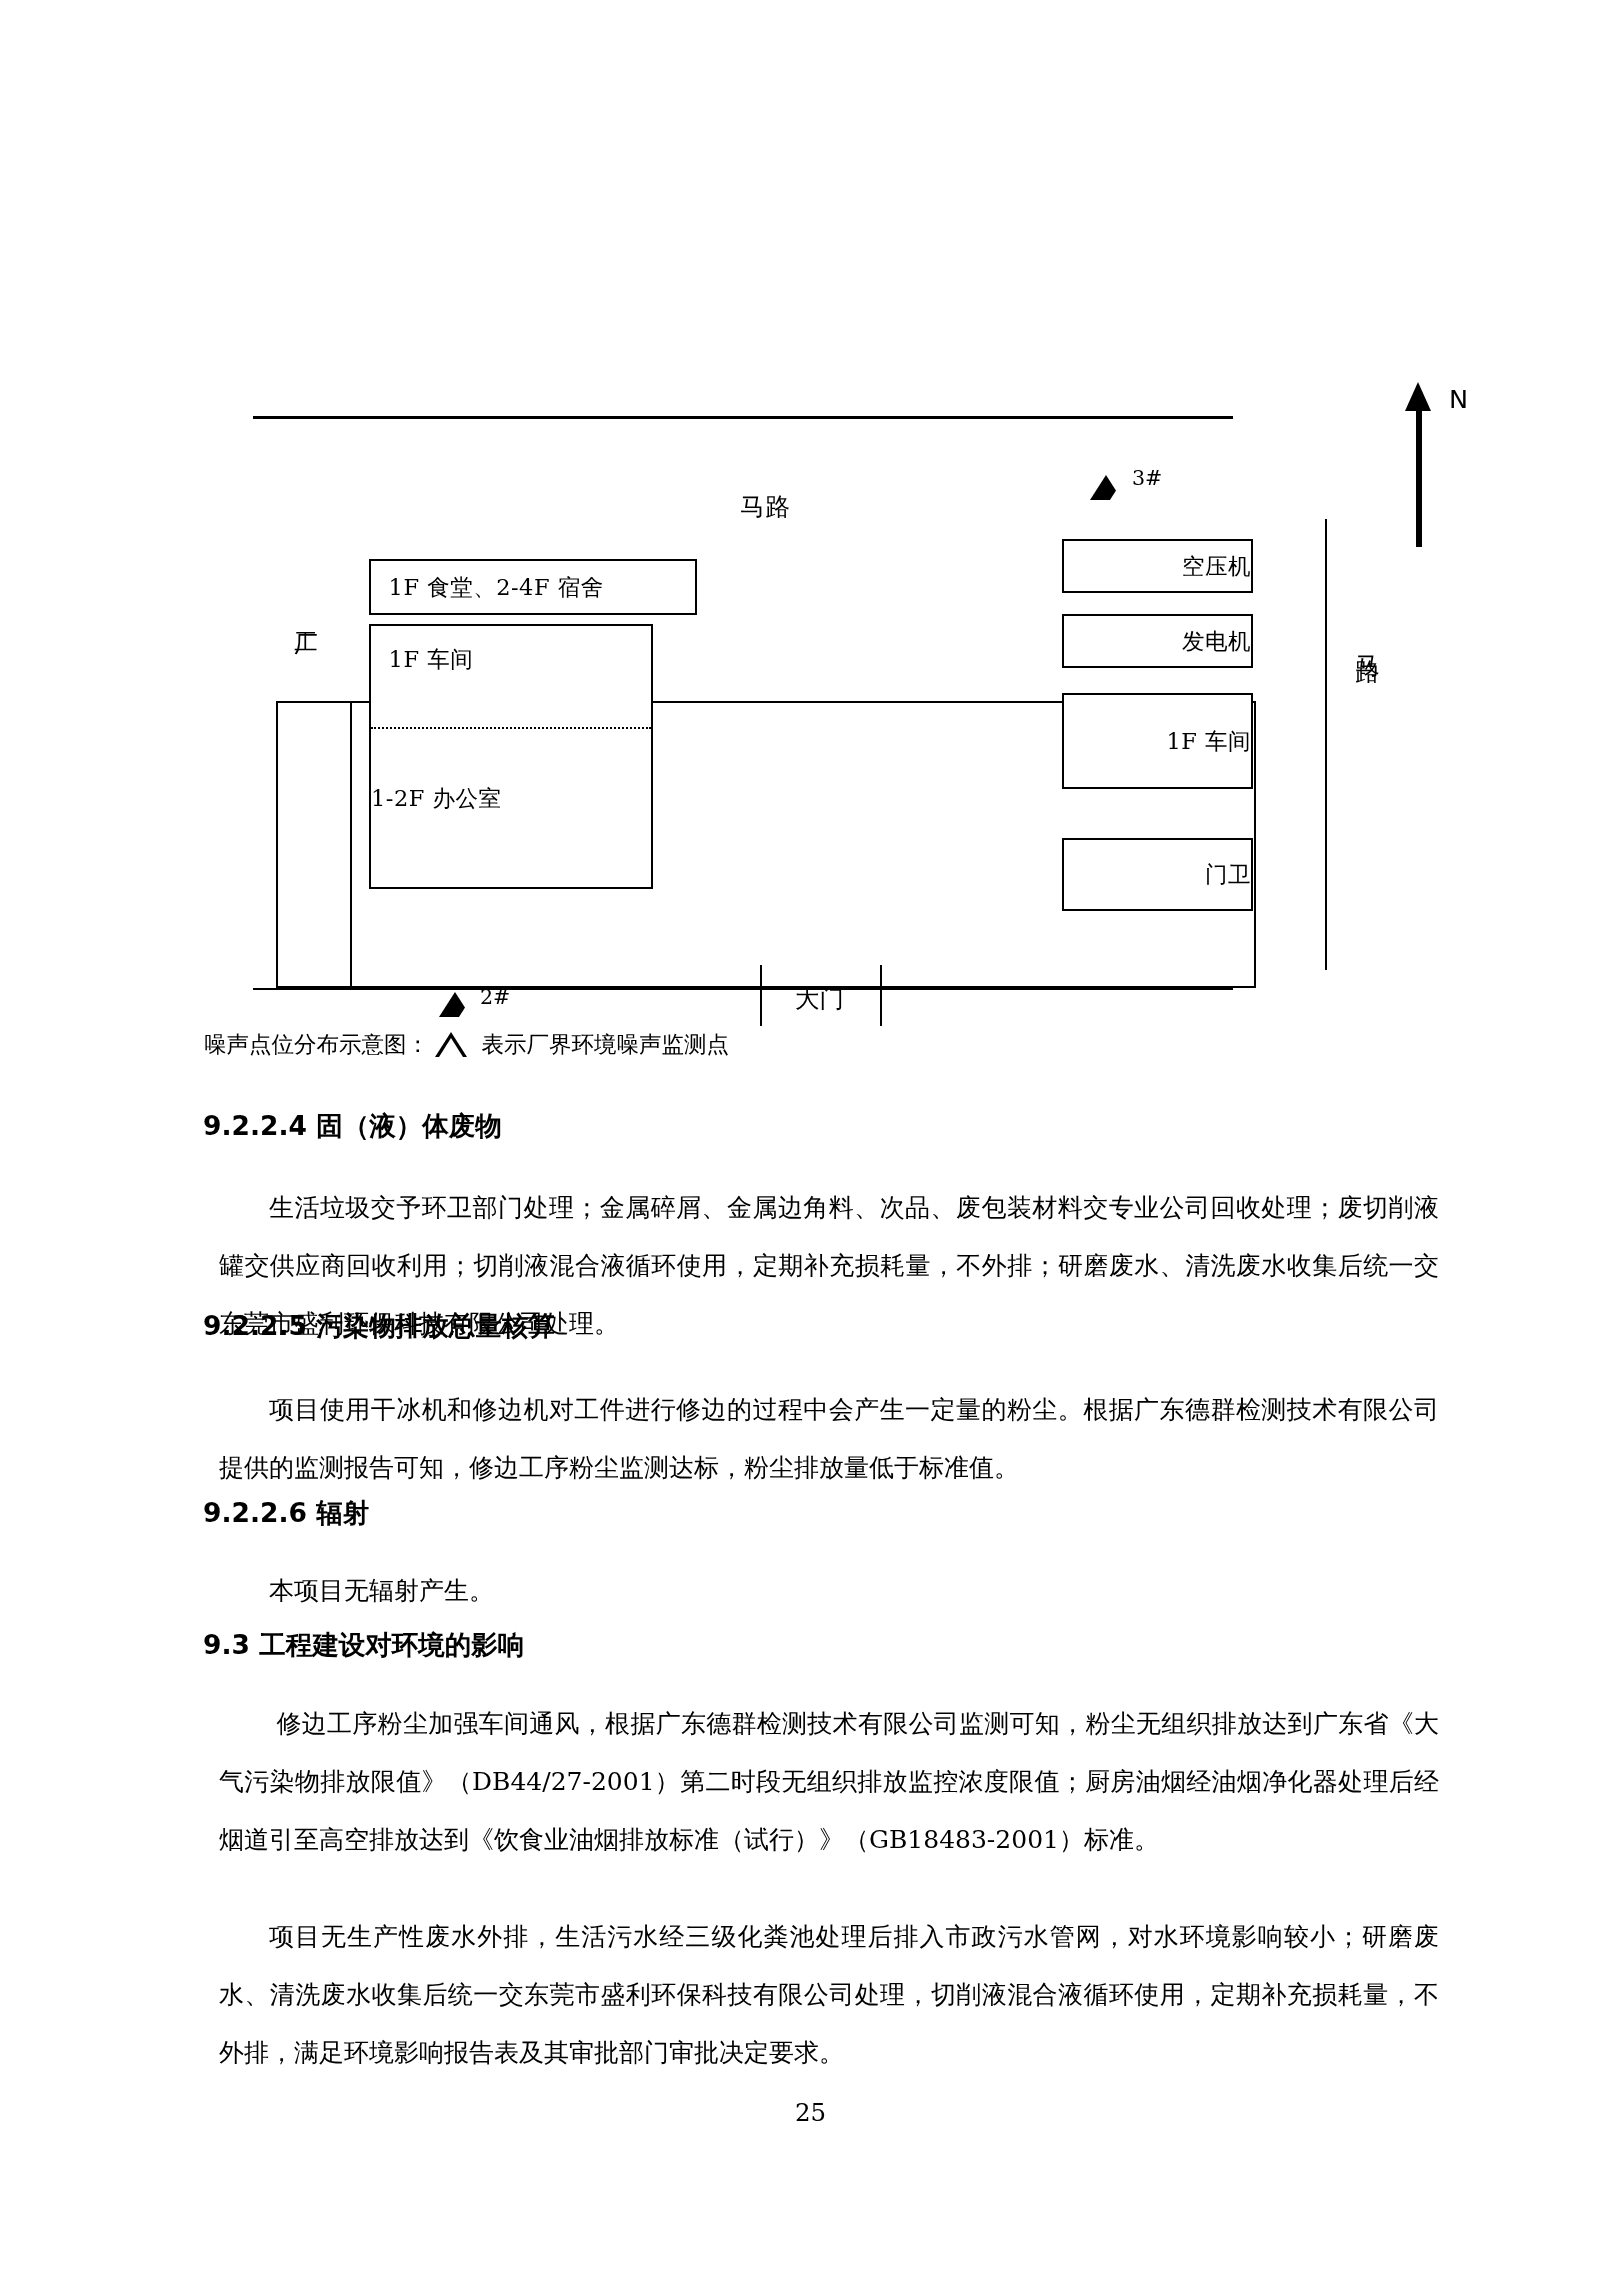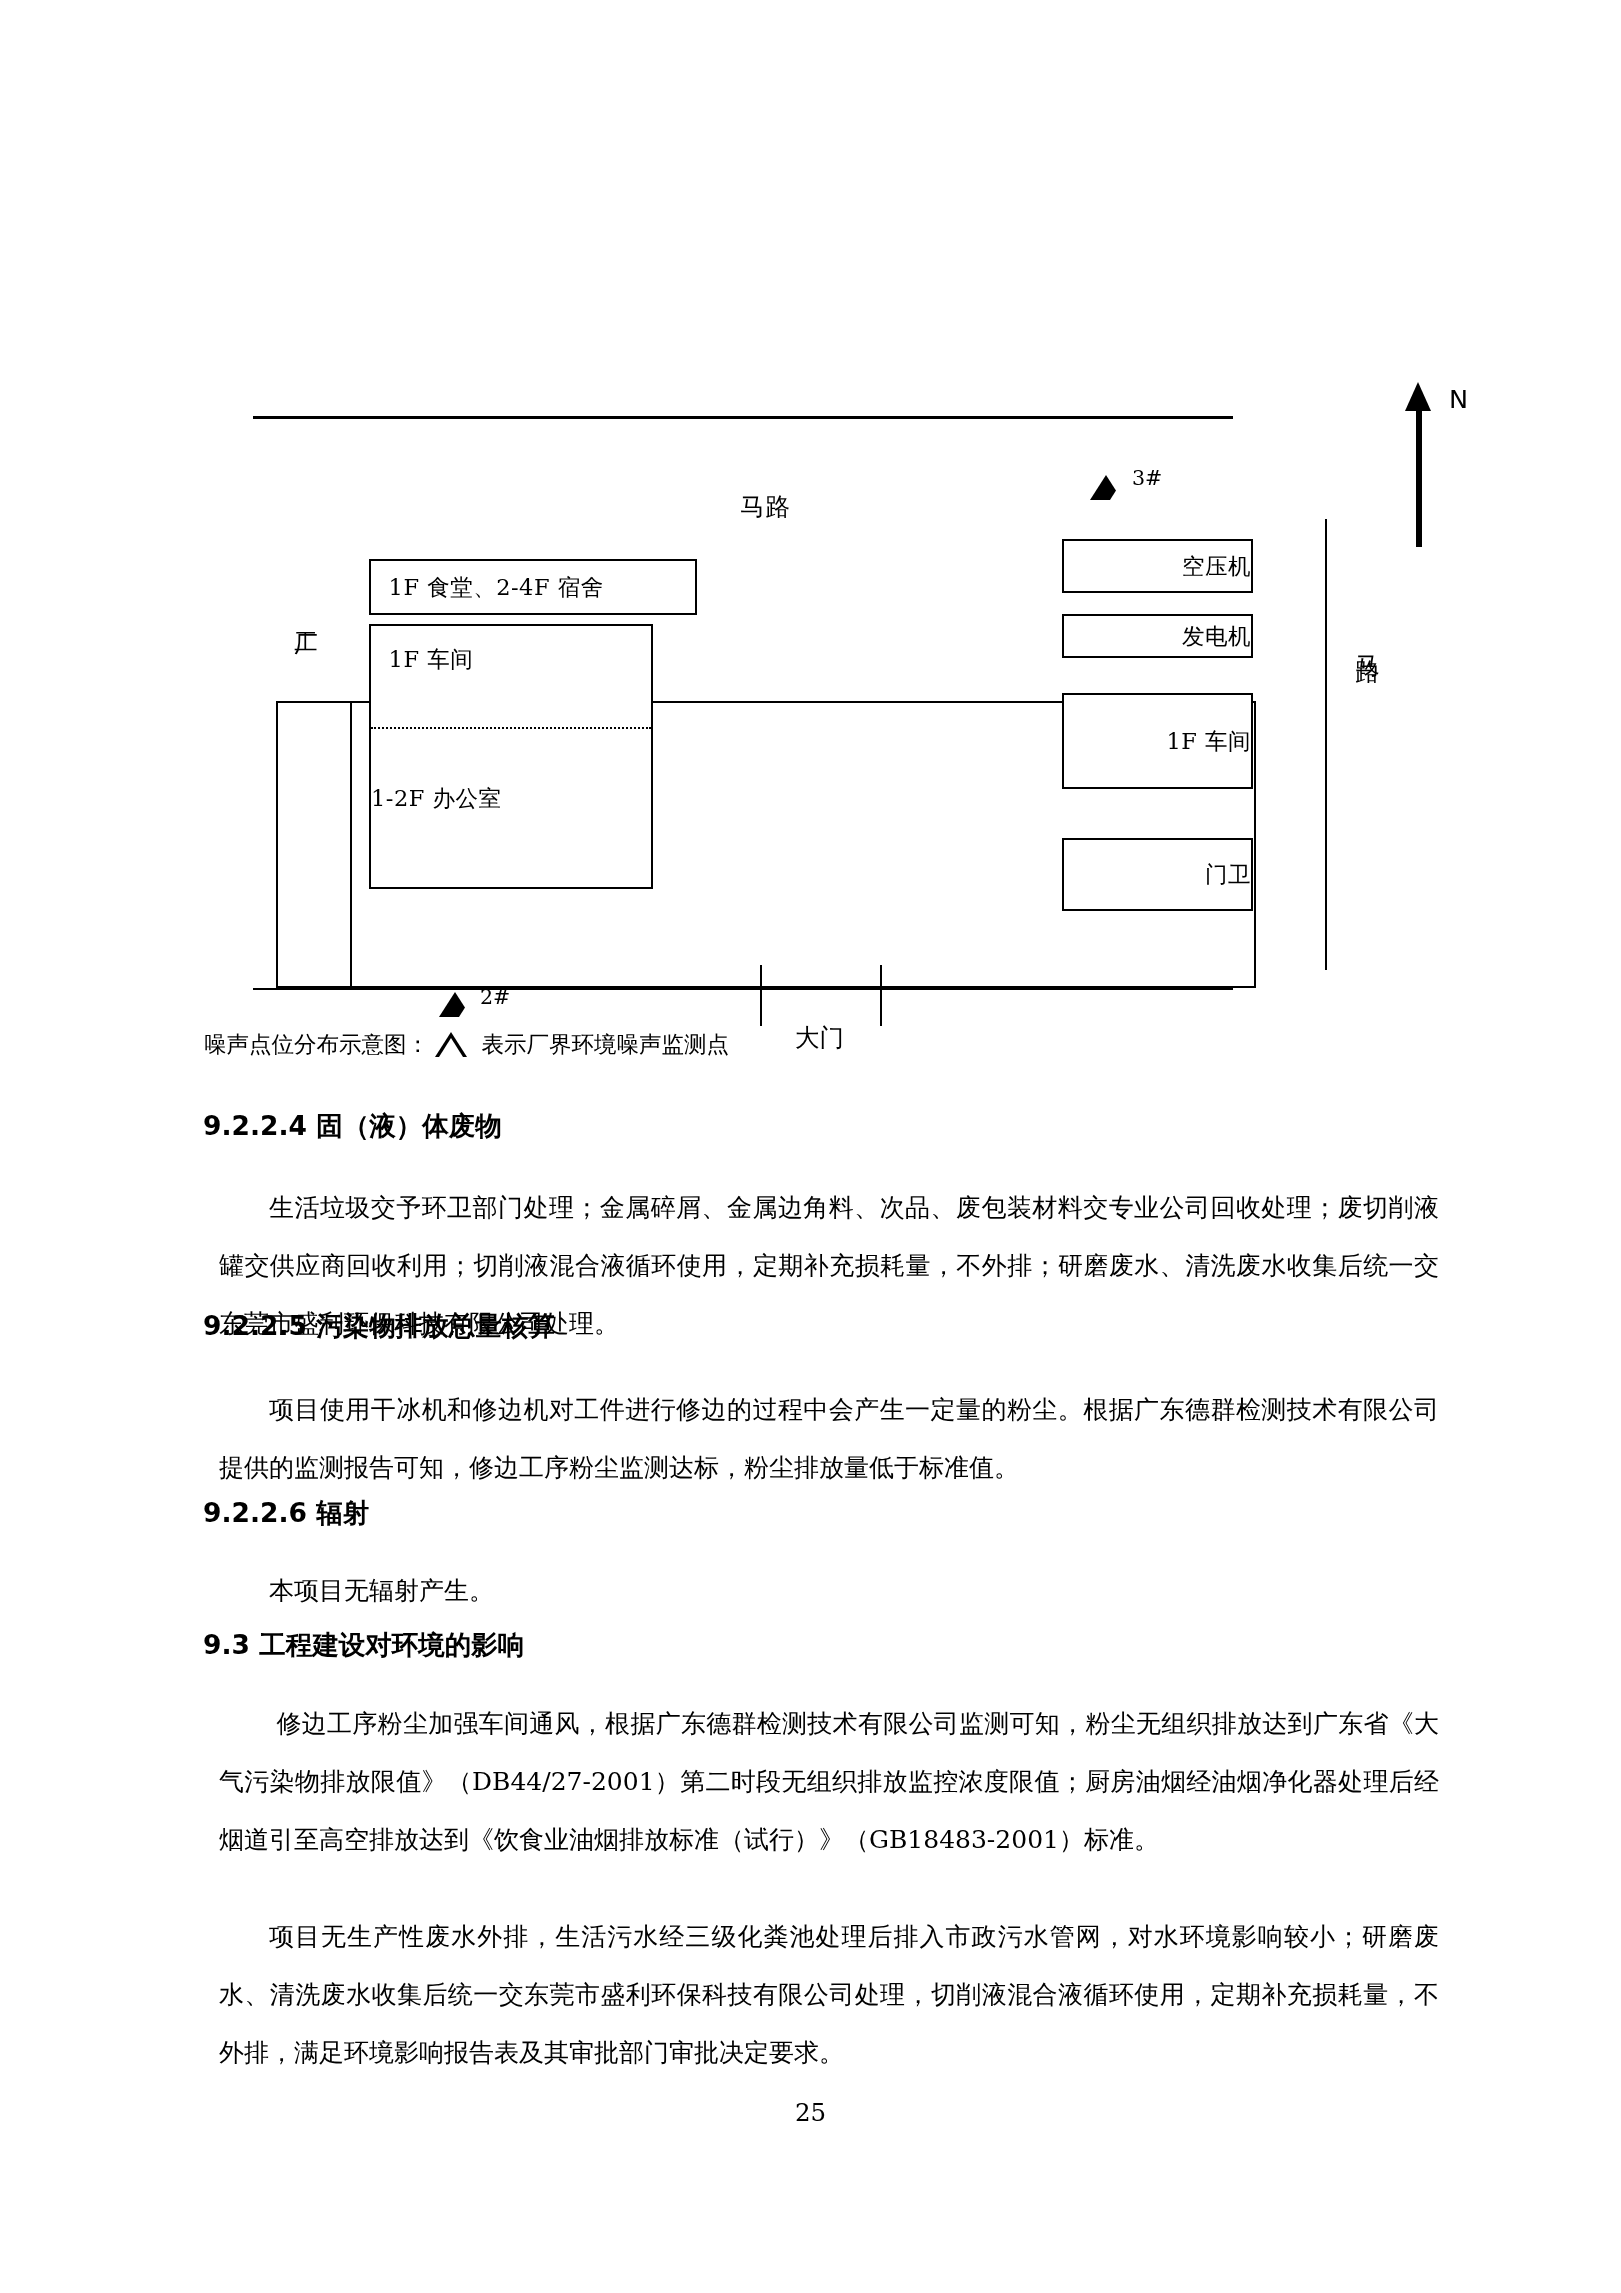--- a/index.html
+++ b/index.html
@@ -104,21 +104,21 @@
     position:absolute; left:0px; top:101px; width:100%; height:0;
     border-top:2.9px dotted #000;
   }
   .b-left-main .of-label {
     position:absolute; left:0; right:0; top:157px; text-align:left;
     font-size:22.5px; letter-spacing:0.5px;
   }
 
   
   .b-air   { left:1062px; top:539px; width:191px; height:54px; }
-  .b-gen   { left:1062px; top:614px; width:191px; height:44px; }
+  .b-gen   { left:1062px; top:614px; width:191px; height:54px; }
   .b-work2 { left:1062px; top:693px; width:191px; height:96px; }
   .b-guard { left:1062px; top:838px; width:191px; height:73px; }
   .b-air span, .b-gen span, .b-work2 span, .b-guard span {
     width:100%; text-align:right; font-size:22.5px; letter-spacing:0.5px;
   }
 
   
   .tri {
     position:absolute; width:0; height:0;
     border-left:16.7px solid transparent;
@@ -133,21 +133,21 @@
     left:3.9px; top:5.9px;
   }
   .tri-3 { left:1090px; top:475px; }
   .tri-2 { left:439px; top:992px; }
   .lbl-3 { position:absolute; left:1132px; top:466px; font-size:20.6px; font-family:"DejaVu Serif", serif; }
   .lbl-2 { position:absolute; left:480px; top:985px; font-size:20.6px; font-family:"DejaVu Serif", serif; }
 
   
   .gate-l { position:absolute; left:760px; top:965px; width:0; height:61px; border-left:2.9px solid #000; }
   .gate-r { position:absolute; left:880px; top:965px; width:0; height:61px; border-left:2.9px solid #000; }
-  .gate-label { position:absolute; left:795px; top:982px; font-size:24.5px; font-family:"DejaVu Serif", serif;margin-top:39px; }
+  .gate-label { position:absolute; left:795px; top:982px; font-size:24.5px; font-family:"DejaVu Serif", serif; }
 
   .caption {
     position:absolute; left:204px; top:1029px;
     font-size:22.5px; font-family:"DejaVu Serif", serif;
     display:flex; align-items:center; gap:0px;
   }
   .caption .cap-tri {
     position:relative; display:inline-block; width:33px; height:25.5px; margin:0 13.7px 0 5.9px;
   }
   .caption .cap-tri .t-out {

